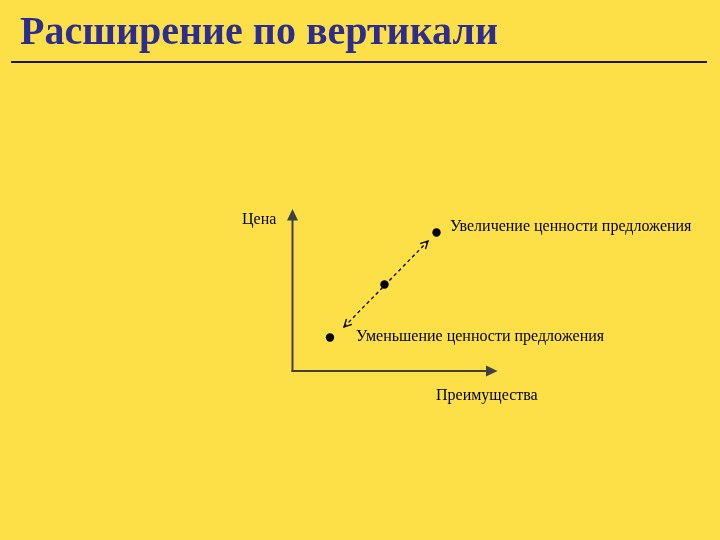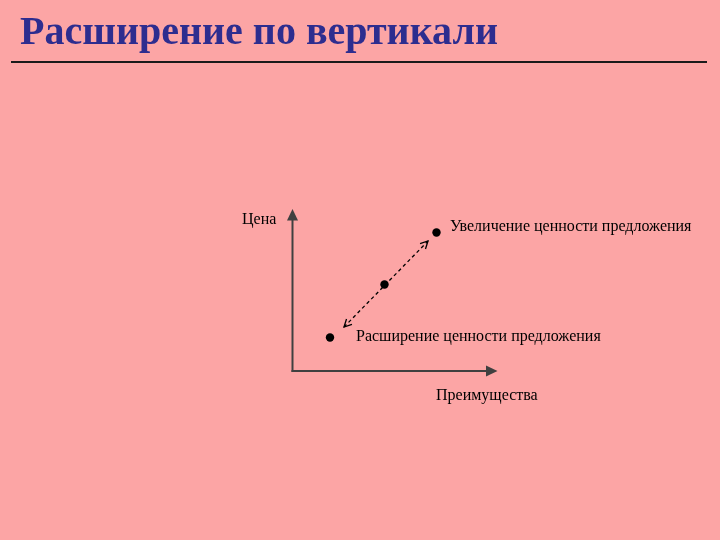--- a/index.html
+++ b/index.html
@@ -4,21 +4,21 @@
 <style>
   html, body {
     margin: 0;
     padding: 0;
     background: #ffffff;
   }
   .slide {
     position: relative;
     width: 720px;
     height: 540px;
-    background: #fca5a5;
+    background: #fde047;
     overflow: hidden;
     font-family: "Liberation Serif", "DejaVu Serif", serif;
   }
   .title {
     position: absolute;
     left: 20px;
     top: 8px;
     margin: 0;
     font-size: 40px;
     font-weight: bold;
@@ -101,16 +101,16 @@
       <line class="dash-arrow" x1="344" y1="319" x2="428" y2="233" marker-start="url(#openArrow)" marker-end="url(#openArrow)"></line>
 
       <circle class="dot" cx="330" cy="329.5" r="4.2"></circle>
       <circle class="dot" cx="384.5" cy="276.5" r="4.2"></circle>
       <circle class="dot" cx="436.5" cy="224.5" r="4.2"></circle>
     </svg>
 
     <div class="lbl y-label">Цена</div>
     <div class="lbl x-label">Преимущества</div>
     <div class="lbl annot-top">Увеличение ценности предложения</div>
-    <div class="lbl annot-bottom">Расширение ценности предложения</div>
+    <div class="lbl annot-bottom">Уменьшение ценности предложения</div>
   </div>
 
 </div>
 
 </body></html>

